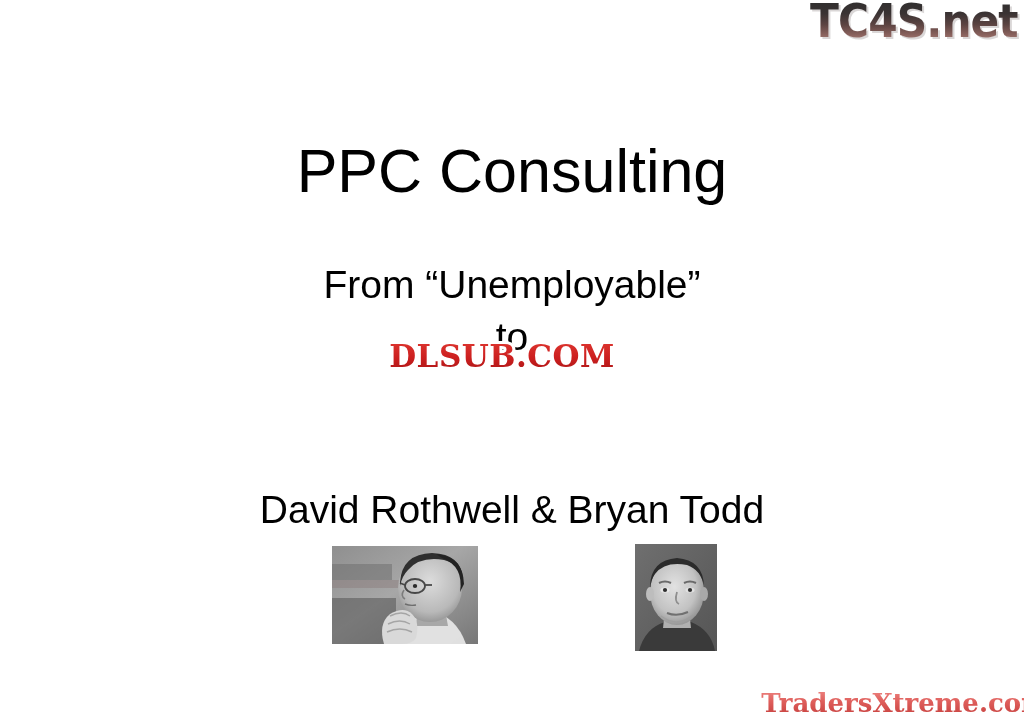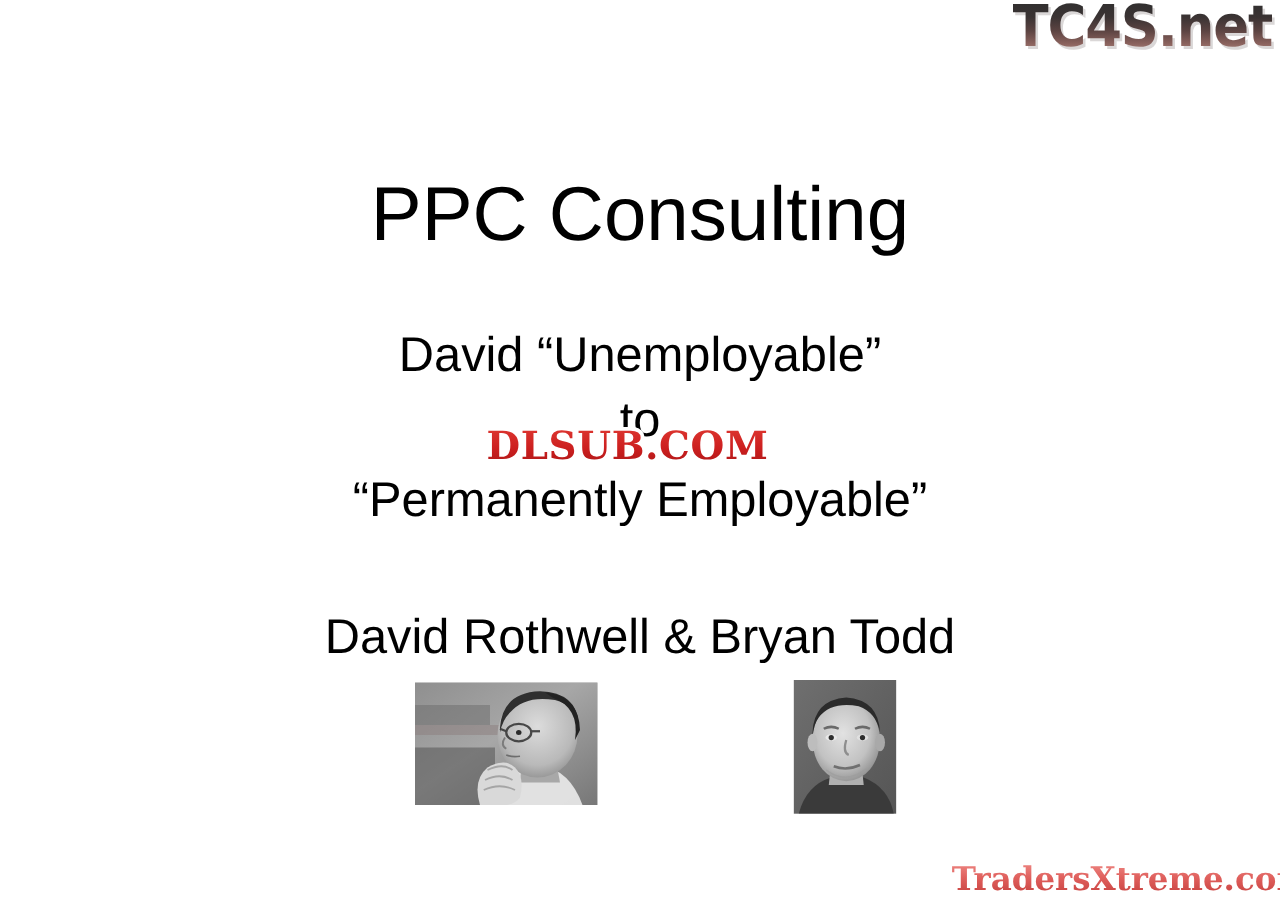--- a/index.html
+++ b/index.html
@@ -146,23 +146,22 @@
 </head>
 <body>
 
 <div id="slide">
 
   <div id="tc4s-logo-shadow">TC4S.net</div>
   <div id="tc4s-logo">TC4S.net</div>
 
   <div id="title">PPC Consulting</div>
 
-  <div class="subtitle-line" id="subtitle-1">David “Unemployable”</div>
+  <div class="subtitle-line" id="subtitle-1">From “Unemployable”</div>
   <div class="subtitle-line" id="subtitle-2">to</div>
-  <div class="subtitle-line" id="subtitle-3">“Permanently Employable”</div>
 
   <div id="authors">David Rothwell &amp; Bryan Todd</div>
 
   <div id="dlsub-logo">
     <svg viewBox="0 0 288 38" width="288" height="38" aria-hidden="true">
       <defs>
         <linearGradient id="dlsubGrad" x1="0" y1="0" x2="0" y2="1">
           <stop offset="0%" stop-color="#e03a33"></stop>
           <stop offset="55%" stop-color="#cc1f1f"></stop>
           <stop offset="100%" stop-color="#a81616"></stop>

